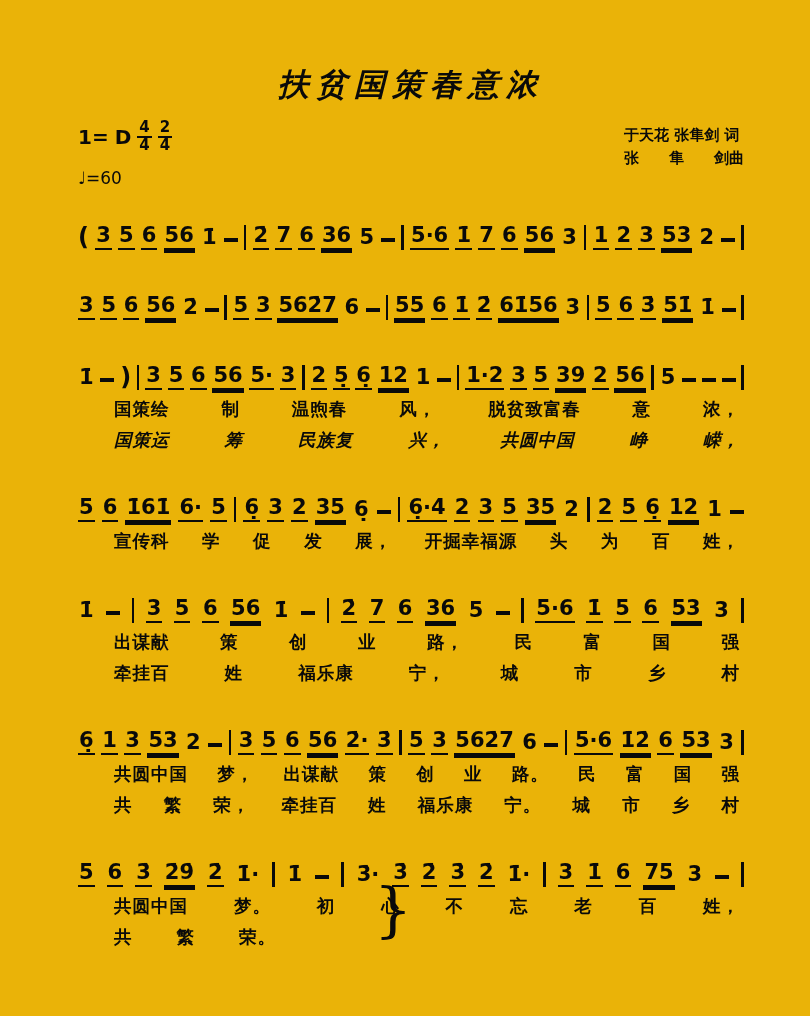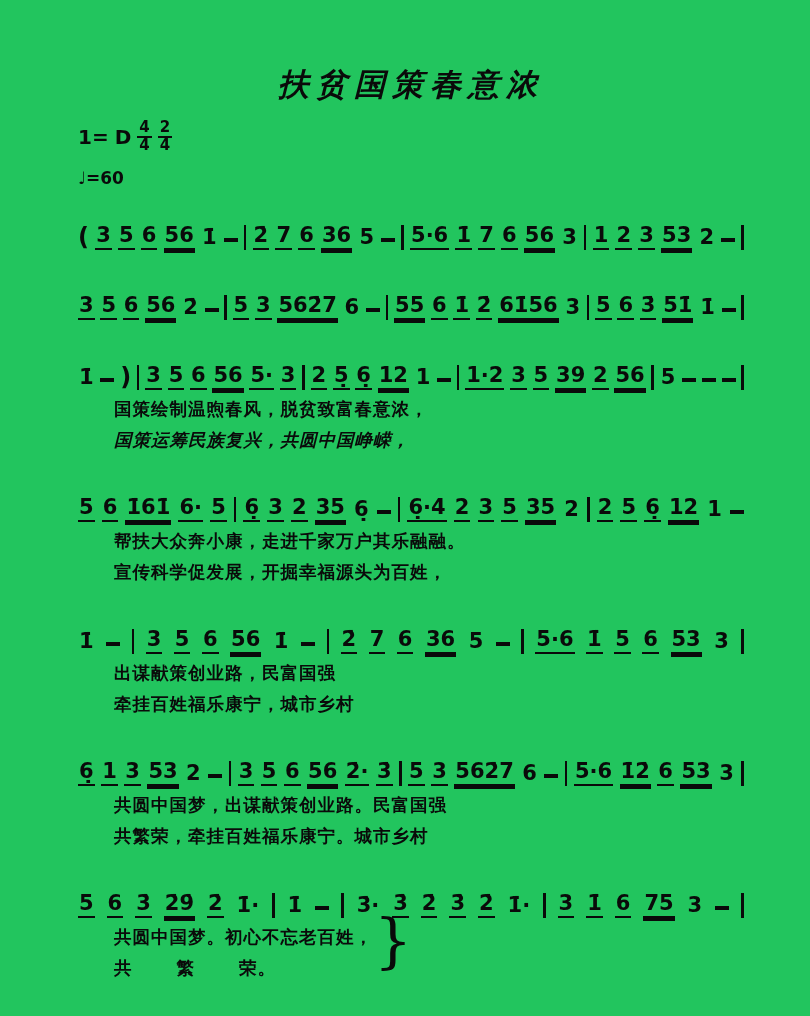--- a/index.html
+++ b/index.html
@@ -1,48 +1,48 @@
 <!DOCTYPE html>
 <html><head>
 <meta charset="utf-8">
 <style>
   html,body{margin:0;padding:0;background:#e9e9e9;}
   .page{
-    width:810px;height:1016px;box-sizing:border-box;background:#22c55e;
+    width:810px;height:1016px;box-sizing:border-box;background:#eab308;
     margin:0 auto;position:relative;overflow:hidden;
     padding:64px 66px 0 78px;color:#0a0a0a;
     font-family:"DejaVu Sans",sans-serif;
   }
   .title{
     text-align:center;font-family:"DejaVu Serif",serif;
     font-weight:900;font-style:italic;font-size:31px;letter-spacing:7px;
     margin:0 0 14px 0;
   }
   .meta{display:flex;justify-content:space-between;align-items:flex-start;margin-bottom:14px;}
   .keyline{display:flex;align-items:center;font-weight:bold;font-size:20px;gap:6px;}
   .frac{display:inline-block;text-align:center;font-size:15px;line-height:1.05;font-weight:bold;vertical-align:middle;}
   .frac .top{display:block;border-bottom:2px solid #0a0a0a;padding:0 2px;}
   .frac .bot{display:block;padding:0 2px;}
-  .tempo{font-weight:bold;font-size:17px;margin-top:14px;}
+  .tempo{font-weight:normal;font-size:17px;margin-top:14px;}
   .credits{font-weight:bold;font-size:15px;line-height:1.5;text-align:left;margin-top:4px;}
   .credits div{white-space:pre;}
   
   .system{position:relative;margin-bottom:22px;}
   .m-row{
     display:flex;justify-content:space-between;align-items:flex-end;
     font-weight:bold;font-size:21px;line-height:1;height:40px;padding-top:8px;
   }
   .tok{padding:0 1px 2px 1px;}
   .u1{border-bottom:2.5px solid #0a0a0a;}
   .u2{border-bottom:2.5px solid #0a0a0a;box-shadow:0 3px 0 0 #0a0a0a;}
   .bar{width:2.5px;height:25px;background:#0a0a0a;}
   .dash{width:14px;height:3.5px;background:#0a0a0a;margin-bottom:8px;}
   .paren{font-size:24px;padding-bottom:1px;}
   .l-row{
-    display:flex;
+    display:flex;justify-content:space-between;
     font-weight:bold;font-size:17.5px;letter-spacing:1px;
     margin:7px 4px 0 36px;
   }
   .l-row.compact{justify-content:flex-start;gap:44px;width:34%;}
   .syl{white-space:pre;}
   .brace{
     position:absolute;left:296px;top:40px;
     font-size:60px;font-weight:normal;line-height:1;
     font-family:"DejaVu Serif",serif;
   }
@@ -63,20 +63,24 @@
           <span class="top">4</span>
           <span class="bot">4</span>
         </span>
         <span class="frac">
           <span class="top">2</span>
           <span class="bot">4</span>
         </span>
       </div>
       <div class="tempo">♩=60</div>
     </div>
+    <div class="credits">
+      <div>于天花 张隼剑 词</div>
+      <div>张　　隼　　剑曲</div>
+    </div>
   </div>
 
   <div id="systems">
       <div class="system">
         <span class="m-row" style="display: flex;">
           <span class="paren">(</span>
           <span class="tok u1">3</span>
           <span class="tok u1">5</span>
           <span class="tok u1">6</span>
           <span class="tok u2">56</span>
@@ -210,31 +214,20 @@
           <span class="tok u1">5</span>
           <span class="tok u2">35</span>
           <span class="tok">2</span>
           <span class="bar"></span>
           <span class="tok u1">2</span>
           <span class="tok u1">5</span>
           <span class="tok u1">6̣</span>
           <span class="tok u2">12</span>
           <span class="tok">1</span>
           <span class="dash"></span>
-        </span>
-        <span class="l-row" style="display: flex;">
-          <span class="syl">帮扶大</span>
-          <span class="syl">众</span>
-          <span class="syl">奔</span>
-          <span class="syl">小</span>
-          <span class="syl">康，</span>
-          <span class="syl">走进千家万</span>
-          <span class="syl">户</span>
-          <span class="syl">其乐融</span>
-          <span class="syl">融。</span>
         </span>
         <span class="l-row" style="display: flex;">
           <span class="syl">宣传科</span>
           <span class="syl">学</span>
           <span class="syl">促</span>
           <span class="syl">发</span>
           <span class="syl">展，</span>
           <span class="syl">开掘幸福源</span>
           <span class="syl">头</span>
           <span class="syl">为</span>

